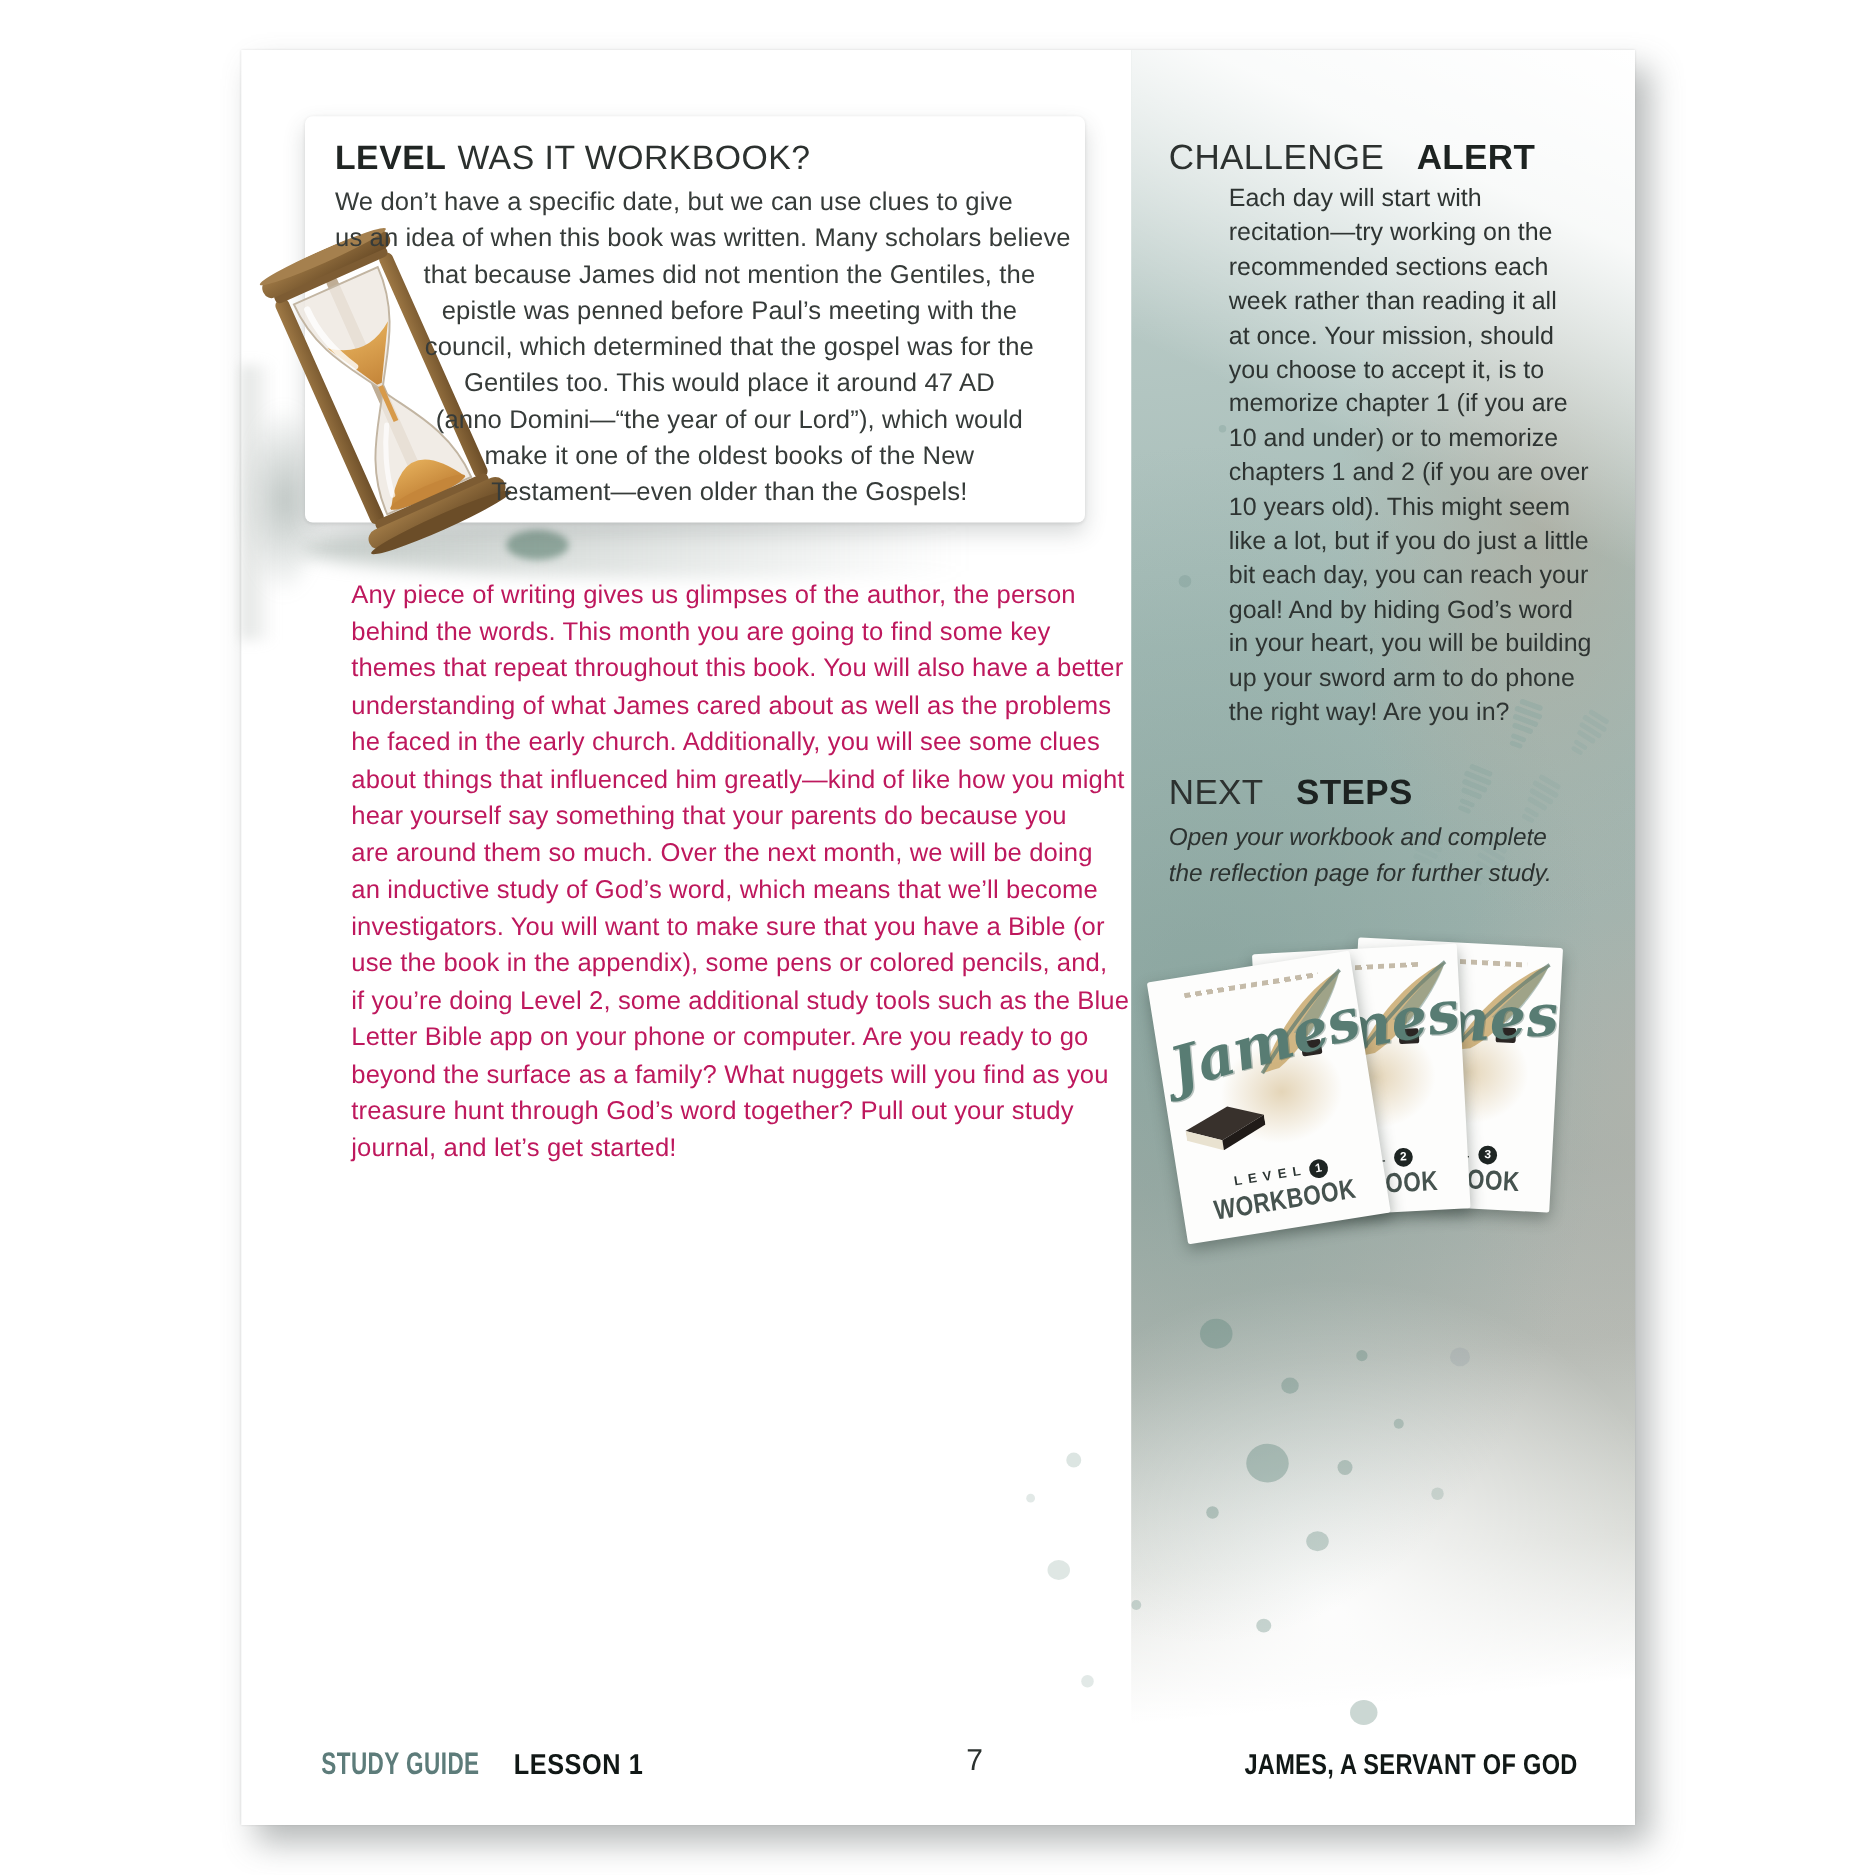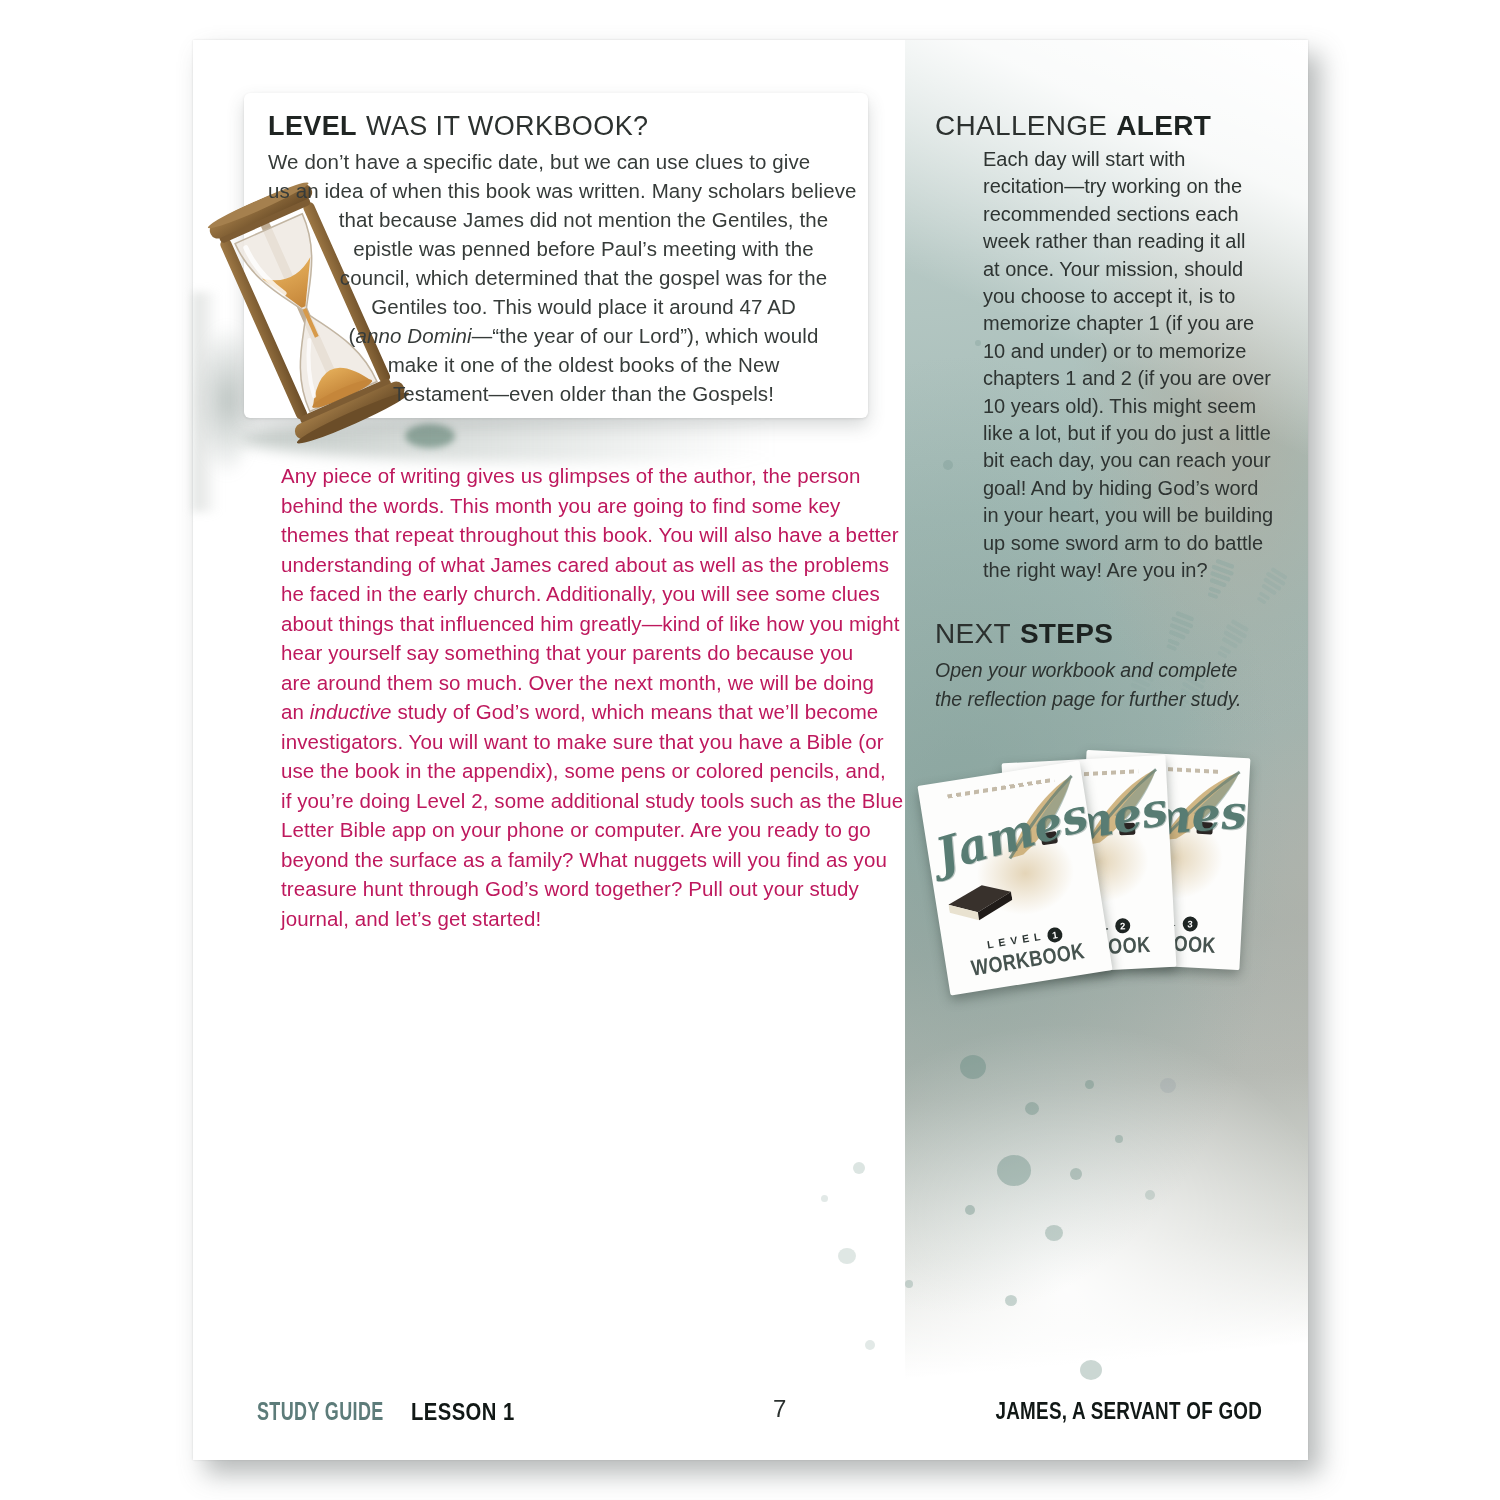--- a/index.html
+++ b/index.html
@@ -39,42 +39,42 @@
     box-shadow:0 8px 18px rgba(60,72,68,.20), 0 1px 3px rgba(0,0,0,.10);
   }
   .card-inner{position:absolute;left:24px;top:18px;right:18px;}
   .h-title{font-size:27px;letter-spacing:.4px;color:#202523;white-space:nowrap;}
   .h-bold{font-weight:800;margin-right:9px;}
   .h-light{font-weight:400;color:#2c312f;}
   .bodytext{font-size:20.5px;line-height:29px;color:#363b39;letter-spacing:.1px;}
   .line{white-space:nowrap;}
   .card-intro{margin-top:5px;}
   .card-wrapped{margin-left:49px;text-align:center;}
-  .it{font-style:italic;}
+  .it{}
   .hourglass-wrap{position:absolute;left:-18px;top:96px;width:170px;height:245px;
     transform:rotate(-24deg);transform-origin:50% 55%;}
 
   
   .main-par{position:absolute;left:64px;top:421px;width:645px;
     font-size:20.5px;line-height:29.5px;color:#be185d;letter-spacing:.1px;margin-left:24px;}
 
   
   .sidebar{
     position:absolute;left:712px;top:0;width:403px;height:1420px;overflow:hidden;
     background:
       linear-gradient(205deg,#ffffff 0%,rgba(255,255,255,.9) 10%,rgba(255,255,255,0) 26%),
       radial-gradient(230px 430px at 82% 27%,rgba(178,167,152,.55),rgba(178,167,152,0) 72%),
       radial-gradient(250px 360px at 104% 58%,rgba(185,181,172,.5),rgba(185,181,172,0) 70%),
       radial-gradient(430px 640px at 14% 56%,rgba(120,153,146,.5),rgba(120,153,146,0) 75%),
       radial-gradient(420px 380px at 40% 88%,rgba(255,255,255,.9),rgba(255,255,255,0) 70%),
       linear-gradient(175deg,#ccd8d5 0%,#b6c8c4 15%,#a4bbb6 33%,#9eb3ae 50%,#a6b0ab 63%,#b6bab4 73%,#d8dad5 84%,#ffffff 92%);
   }
   .sb-h{font-size:28px;letter-spacing:.3px;color:#1d2321;white-space:nowrap;}
   .sb-h .h-bold{margin:0 0 0 0;}
-  .sb-h .h-light{margin-right:9px;text-align:right;}
+  .sb-h .h-light{margin-right:26px;text-align:right;}
   .challenge-h{position:absolute;left:30px;top:70px;}
   .challenge-body{position:absolute;left:30px;top:106px;width:335px;
     font-size:20px;line-height:27.4px;color:#2e3432;margin-left:48px;}
   .nextsteps-h{position:absolute;left:30px;top:578px;}
   .nextsteps-body{position:absolute;left:30px;top:616px;width:330px;
     font-size:19.5px;line-height:28.5px;color:#2c3230;font-style:italic;}
 
   
   .splat{position:absolute;border-radius:50%;pointer-events:none;}
 
@@ -216,21 +216,21 @@
         <div class="line">at once. Your mission, should</div>
         <div class="line">you choose to accept it, is to</div>
         <div class="line">memorize chapter 1 (if you are</div>
         <div class="line">10 and under) or to memorize</div>
         <div class="line">chapters 1 and 2 (if you are over</div>
         <div class="line">10 years old). This might seem</div>
         <div class="line">like a lot, but if you do just a little</div>
         <div class="line">bit each day, you can reach your</div>
         <div class="line">goal! And by hiding God’s word</div>
         <div class="line">in your heart, you will be building</div>
-        <div class="line">up some sword arm to do battle</div>
+        <div class="line">up your sword arm to do phone</div>
         <div class="line">the right way! Are you in?</div>
       </div>
 
     <svg class="footprints" width="185" height="165" viewBox="0 0 185 165">
       <defs>
         <g id="boot">
           <rect x="2" y="0" width="20" height="4.5" rx="2"></rect>
           <rect x="0" y="7" width="24" height="4.5" rx="2"></rect>
           <rect x="1" y="14" width="22" height="4.5" rx="2"></rect>
           <rect x="3" y="21" width="18" height="4.5" rx="2"></rect>

